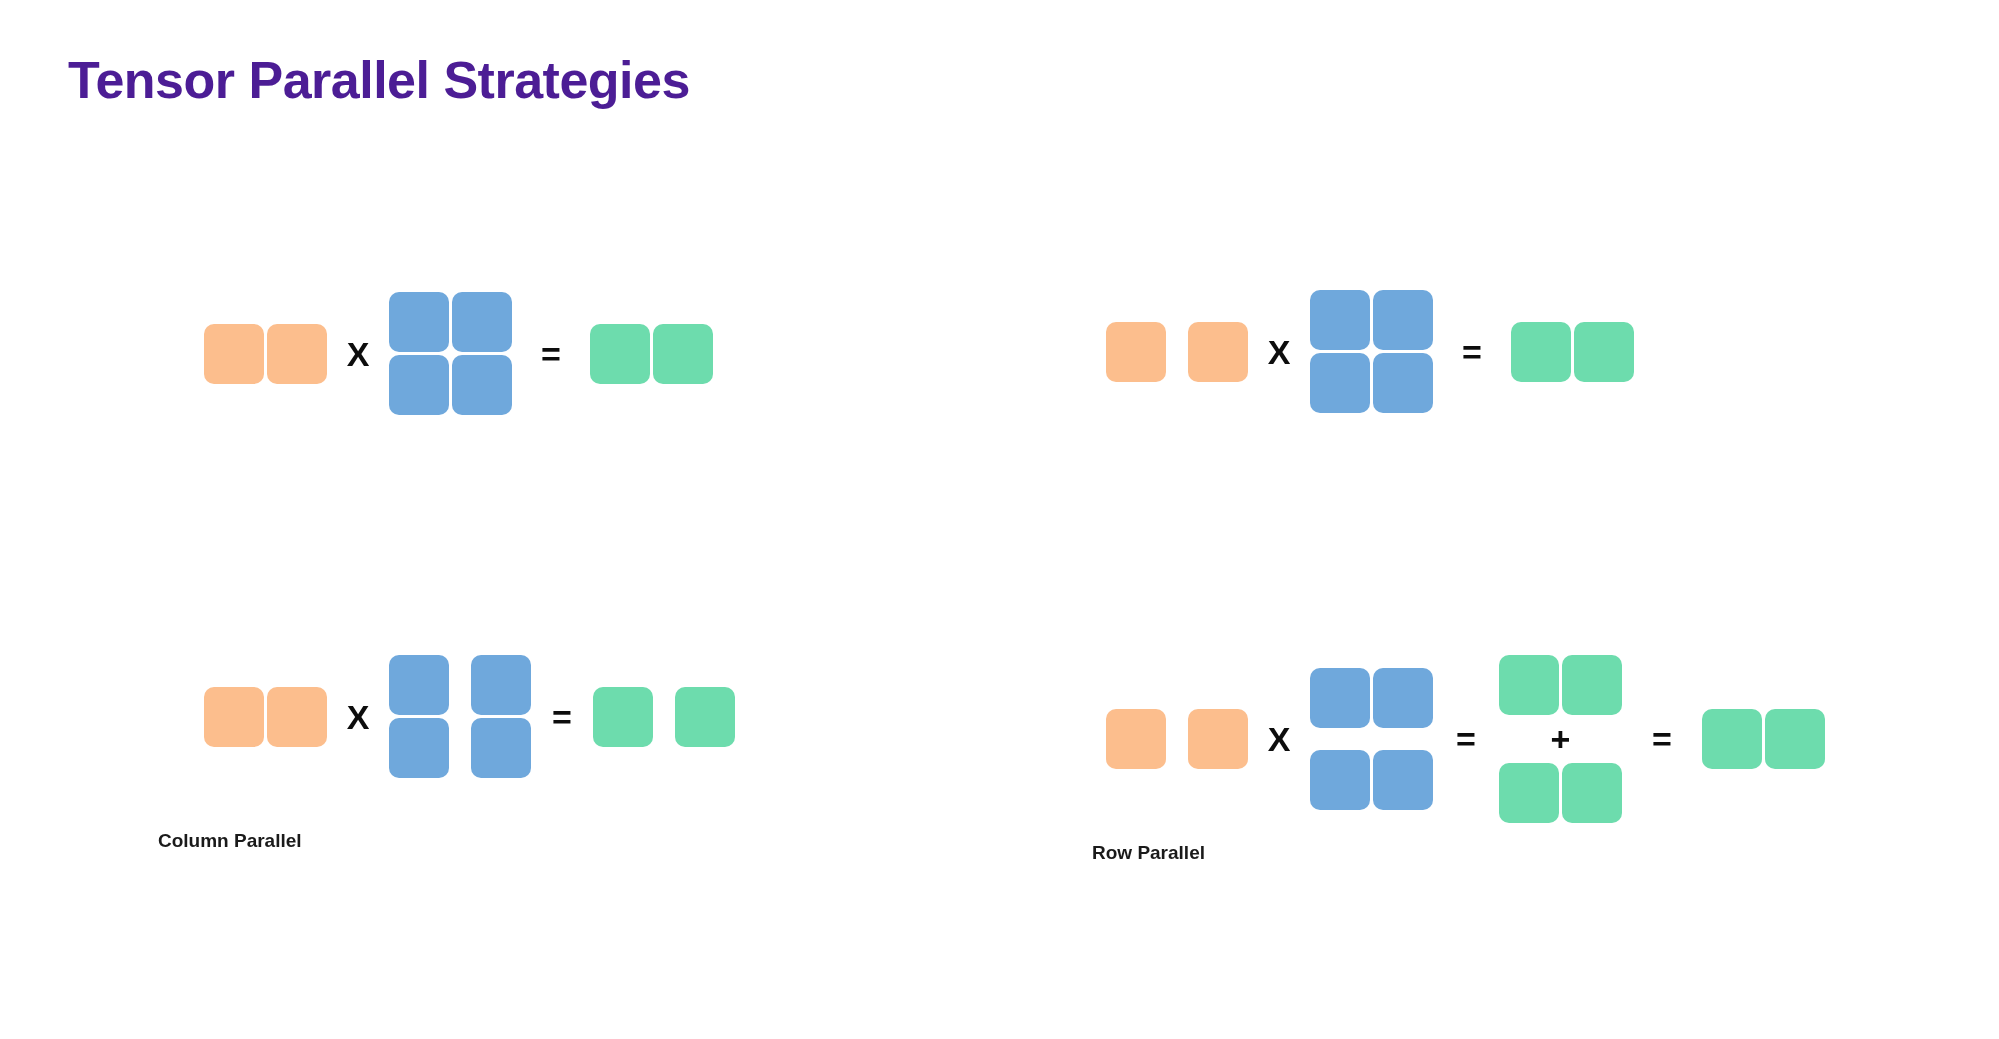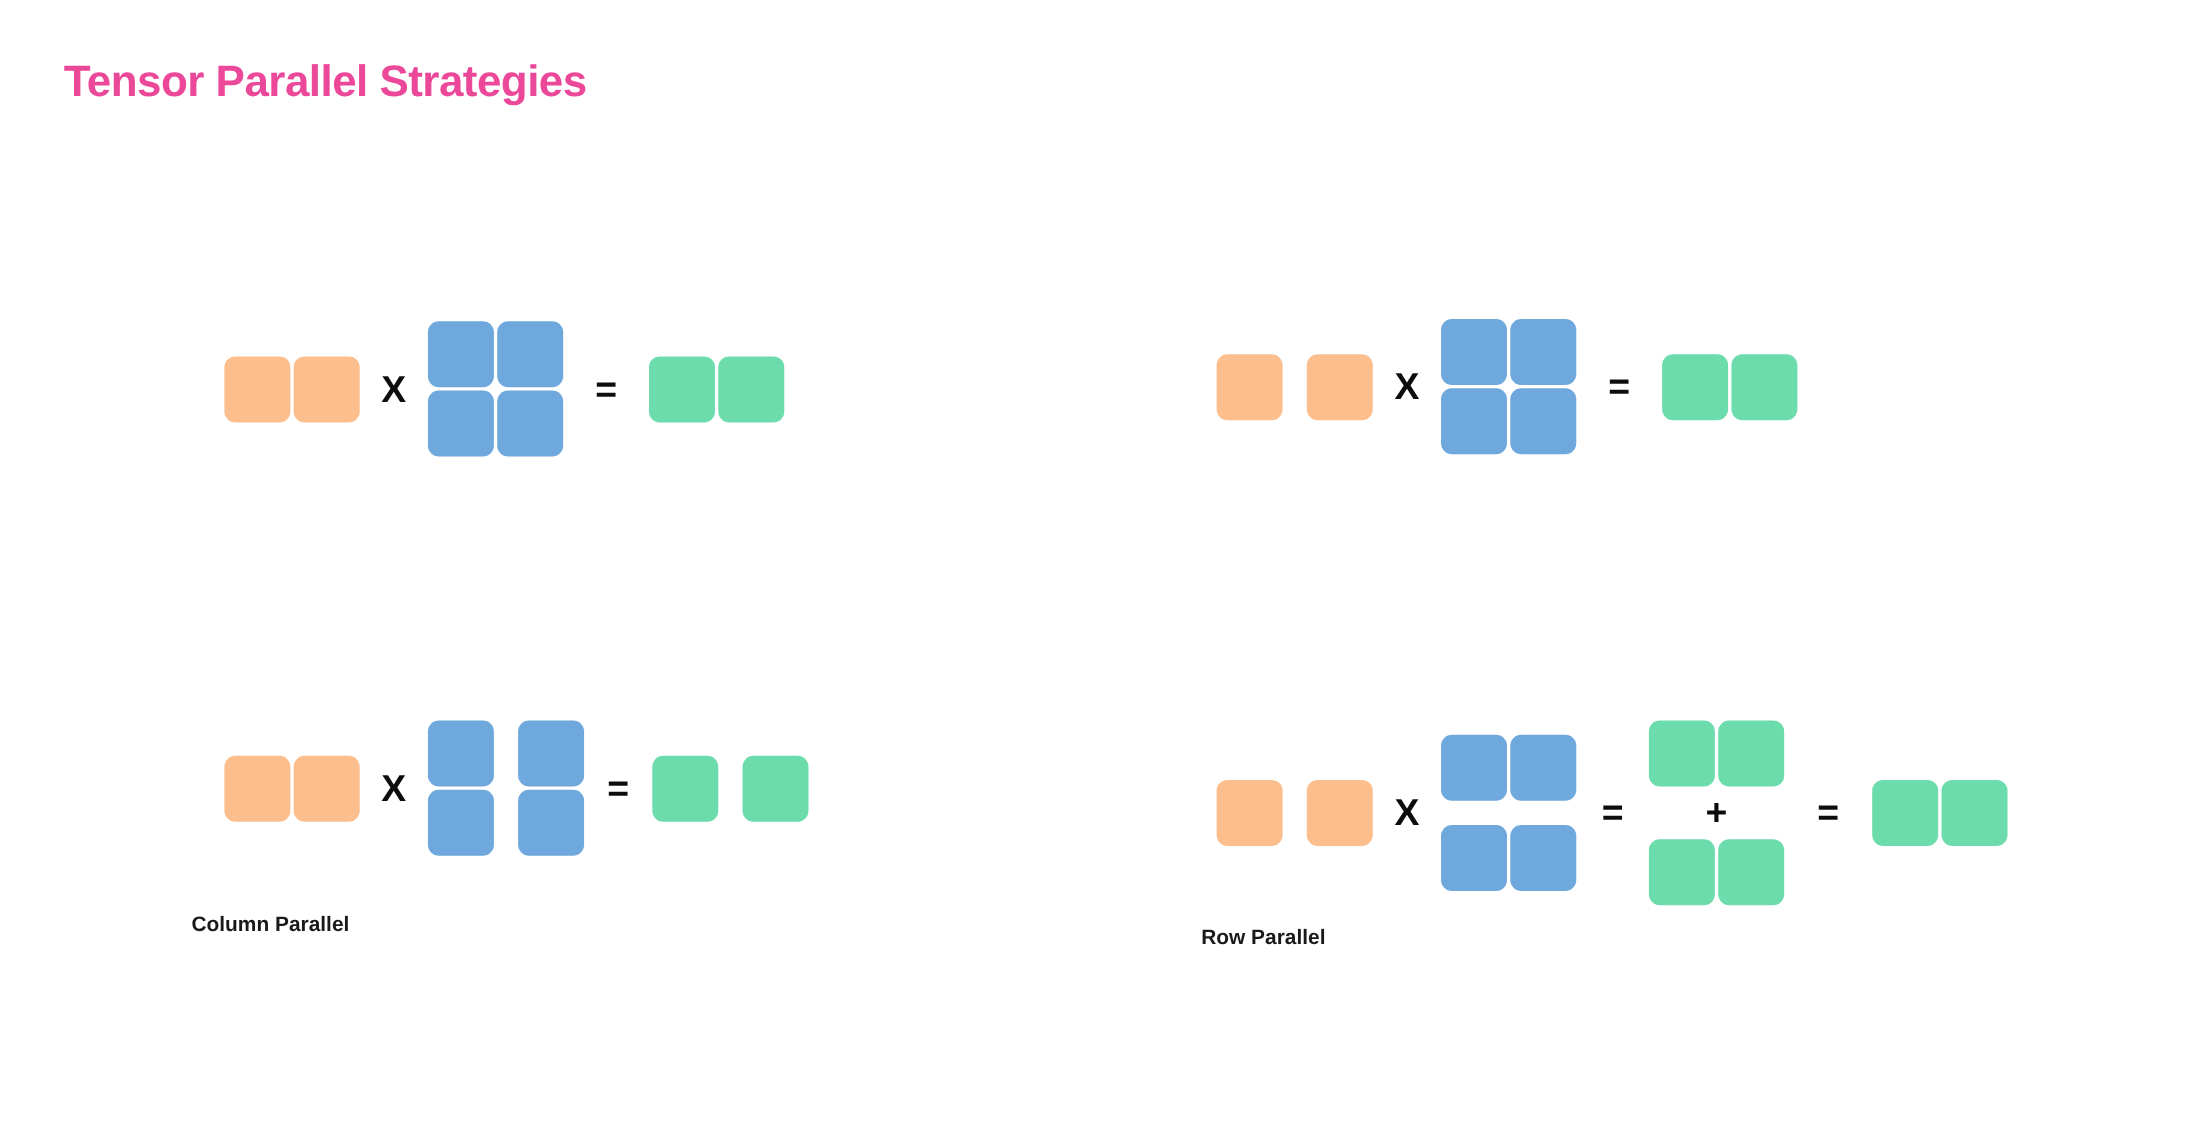--- a/index.html
+++ b/index.html
@@ -11,25 +11,25 @@
     width: 1999px;
     height: 1039px;
     position: relative;
     font-family: "Liberation Sans", sans-serif;
     overflow: hidden;
   }
 
   
   #page-title {
     position: absolute;
-    left: 58px;
+    left: 68px;
     top: 52px;
-    font-size: 40px;
+    font-size: 52px;
     font-weight: bold;
-    color: #ec4899;
+    color: #4c1d95;
     letter-spacing: -0.5px;
     line-height: 1.1;
     white-space: nowrap;
   }
 
   
   .diagram {
     position: absolute;
     display: flex;
     flex-direction: row;
@@ -163,21 +163,21 @@
   </div>
 
   <div class="operator" style="width:62px;">=</div>
 
   <div class="matrix m-row2 gap-split-both">
     <div class="cell green" style="width:60px;height:60px;"></div>
     <div class="cell green" style="width:60px;height:60px;"></div>
   </div>
 </div>
 
-<div class="caption" style="left:174px; top:830px;">Column Parallel</div>
+<div class="caption" style="left:158px; top:830px;">Column Parallel</div>
 
 <div class="diagram" style="left:1106px; top:655px;">
 
   <div class="matrix m-row2 gap-split-both">
     <div class="cell orange" style="width:60px;height:60px;"></div>
     <div class="cell orange" style="width:60px;height:60px;"></div>
   </div>
 
   <div class="operator" style="width:62px;">X</div>
 

